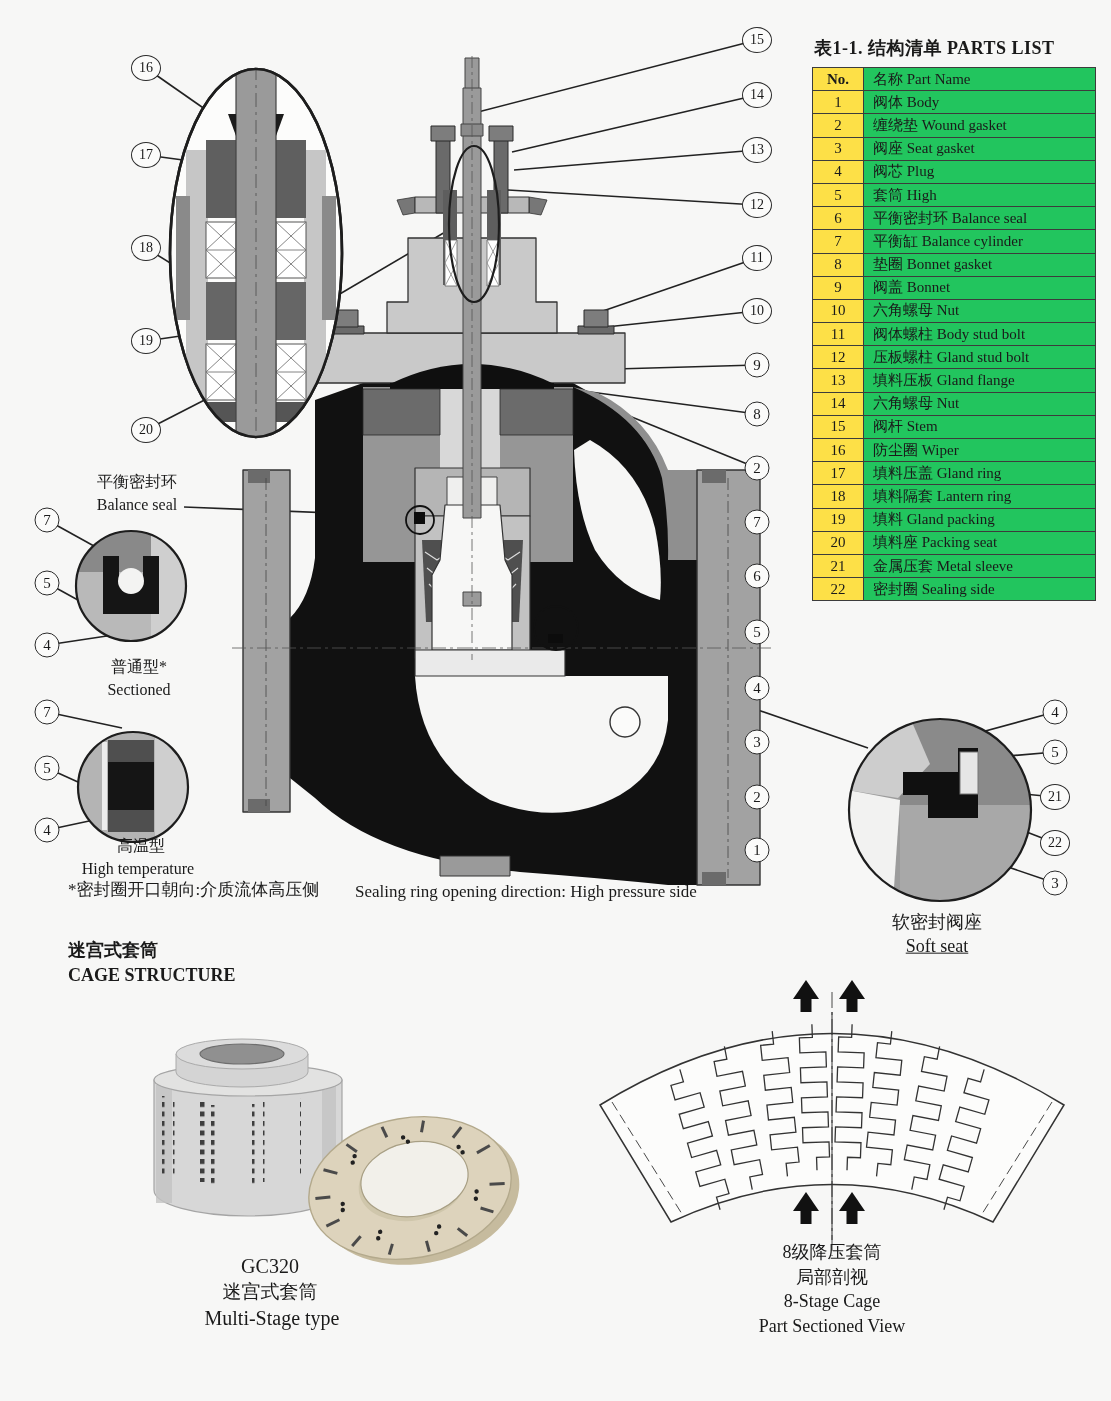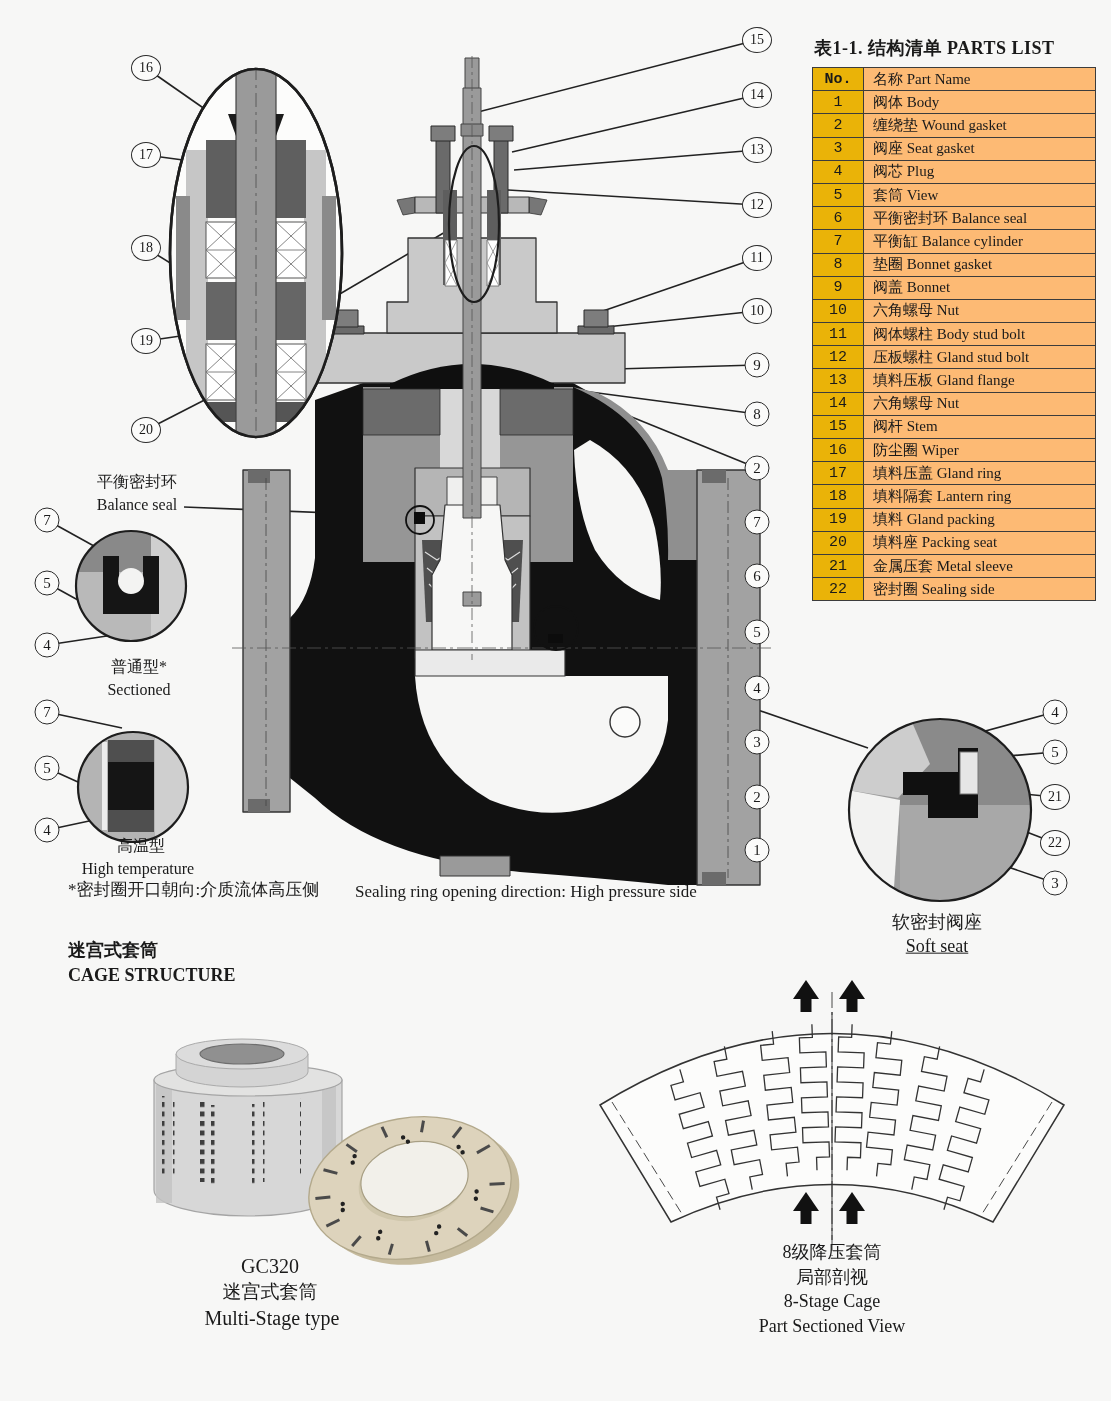--- a/index.html
+++ b/index.html
@@ -19,22 +19,22 @@
     display:flex;align-items:center;justify-content:center;
     font:15px "Liberation Serif","DejaVu Serif",serif;
     transform:translate(-50%,-50%);
   }
   .co.w{width:30px;height:26px;font-size:14px;}
   
   .tablewrap{position:absolute;left:812px;top:36px;width:286px;z-index:3;}
   .ttitle{font-size:18px;font-weight:bold;letter-spacing:.5px;margin:0 0 7px 2px;}
   table.parts{border-collapse:collapse;width:284px;font-size:15px;}
   table.parts td{border:1.4px solid #3c3c3c;padding:1px 4px;height:20.2px;}
-  table.parts td.no{width:42px;text-align:center;background:#eab308;font-family:Liberation Mono, monospace;}
-  table.parts td.nm{background:#fdba74;padding-left:9px;}
+  table.parts td.no{width:42px;text-align:center;background:#fde047;}
+  table.parts td.nm{background:#22c55e;padding-left:9px;}
 </style>
 </head>
 <body>
 
 <div class="page">
 
 <svg class="art" width="1111" height="1401" viewBox="0 0 1111 1401">
   <defs>
     <clipPath id="clipOval">
           <ellipse cx="256" cy="253" rx="86" ry="184"></ellipse>
@@ -361,21 +361,21 @@
           <td class="nm">阀座 Seat gasket</td>
         </tr>
 
         <tr>
           <td class="no">4</td>
           <td class="nm">阀芯 Plug</td>
         </tr>
 
         <tr>
           <td class="no">5</td>
-          <td class="nm">套筒 View</td>
+          <td class="nm">套筒 High</td>
         </tr>
 
         <tr>
           <td class="no">6</td>
           <td class="nm">平衡密封环 Balance seal</td>
         </tr>
 
         <tr>
           <td class="no">7</td>
           <td class="nm">平衡缸 Balance cylinder</td>

